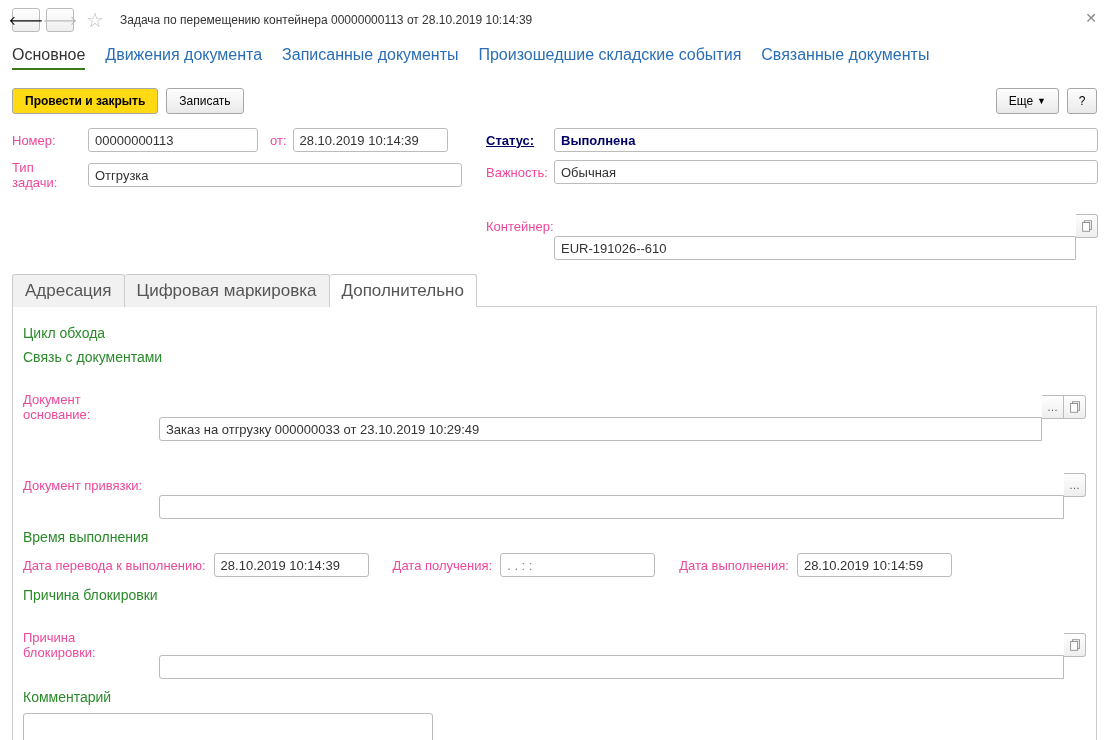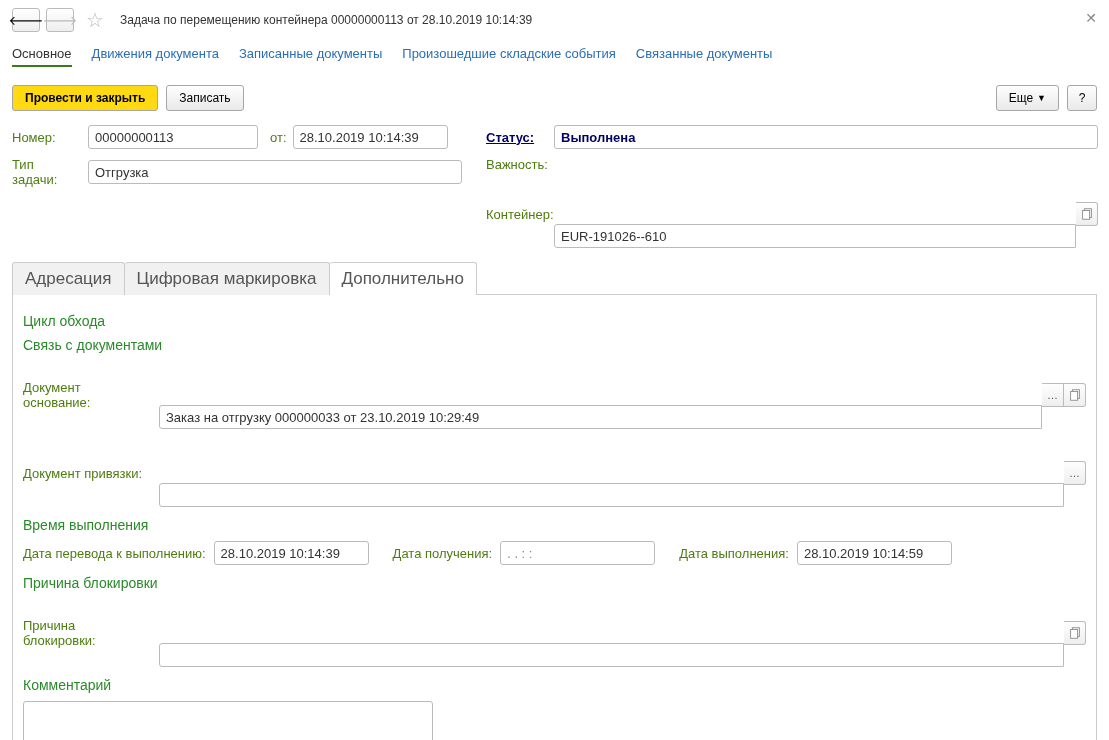--- a/index.html
+++ b/index.html
@@ -11,41 +11,41 @@
   .nav-btn { width: 28px; height: 24px; border: 1px solid #bbb; background: linear-gradient(#fff,#eee);
              border-radius: 3px; display: flex; align-items: center; justify-content: center;
              font-size: 13px; color: #444; cursor: pointer; }
   .nav-btn:first-child { color: #000; }
   .star-icon { width: 22px; height: 22px; color: #bbb; display:flex; align-items:center; justify-content:center;
                font-size: 20px; margin: 0 4px; }
   .title { font-size: 12px; margin-left: 4px; }
   .close-x { position: absolute; right: 12px; top: 10px; color: #888; font-size: 14px; cursor: pointer; }
 
   
-  .nav-links { display: flex; gap: 20px; padding: 4px 0 18px 0; border-bottom: 0; font-size: 13px; }
+  .nav-links { display: flex; gap: 20px; padding: 4px 0 18px 0; border-bottom: 0; font-size: 16px; }
   .nav-links span { cursor: pointer; }
   .nav-link-active { color: #333; border-bottom: 2px solid #3a7a1a; padding-bottom: 4px; }
   .nav-link { color: #2a6eb6; }
 
   
   .toolbar { display: flex; align-items: center; gap: 8px; margin-bottom: 14px; }
   .btn { height: 26px; padding: 10px 12px; border: 1px solid #a7a7a7; background: linear-gradient(#fefefe,#e9e9e9);
          border-radius: 3px; font-size: 12px; cursor: pointer; display: flex; align-items: center; }
   .btn-primary { background: #ffd911; border-color: #a7a7a7; font-weight: bold; color:#000; }
   .btn-more { margin-left: auto; }
   .btn-more span.drop { margin-left: 4px; font-size: 9px; }
   .btn-help { width: 30px; justify-content: center; }
 
   
   .hdr-form { display: flex; gap: 24px; margin-bottom: 14px; }
   .col { display: flex; flex-direction: column; gap: 8px; }
   .col1 { flex: 0 0 450px; }
   .col2 { flex: 0 0 300px; }
   .frow { display: flex; align-items: center; gap: 6px; }
-  .lbl { font-size: 13px; color: #4d7c0f; }
+  .lbl { font-size: 13px; color: #ec4899; }
   .lbl-u { text-decoration: underline; }
   .input { height: 24px; border: 1px solid #bbb; border-radius: 3px; padding: 0 6px; font-size: 13px;
            background: #fff; display:flex; align-items:center; }
   .input-ro { background: #fff; }
   .bold-blue { font-weight: bold; color: #000066; }
   .inp-group { display:flex; align-items:center; flex:1; }
   .inp-group .input { flex:1; border-top-right-radius:0; border-bottom-right-radius:0;margin-top:44px; }
   .inp-btn { width:22px; height:24px; border:1px solid #bbb; border-left:0; background:linear-gradient(#fefefe,#eee);
              display:flex; align-items:center; justify-content:center; font-size:11px; color:#555; cursor:pointer; }
   .inp-btn:last-child { border-top-right-radius:3px; border-bottom-right-radius:3px; }
@@ -115,20 +115,21 @@
       </div>
     </div>
 
     <div class="col col2">
       <div class="frow">
         <span class="lbl lbl-u bold-blue" style="width:62px">Статус:</span>
         <div class="input bold-blue" style="flex:1">Выполнена</div>
       </div>
       <div class="frow">
         <span class="lbl" style="width:62px">Важность:</span>
+        <div class="input" style="flex:1">Обычная</div>
       </div>
       <div class="frow">
         <span class="lbl" style="width:62px">Контейнер:</span>
         <div class="inp-group" style="width:544px">
           <div class="input" style="flex:1">EUR-191026--610</div>
           <div class="inp-btn">
             <svg class="svg-doc" viewBox="0 0 16 16">
                 <rect x="5" y="2" width="8" height="10" fill="none" stroke="#888"></rect>
                 <rect x="3" y="4" width="8" height="10" fill="#fff" stroke="#888"></rect>
               </svg>

